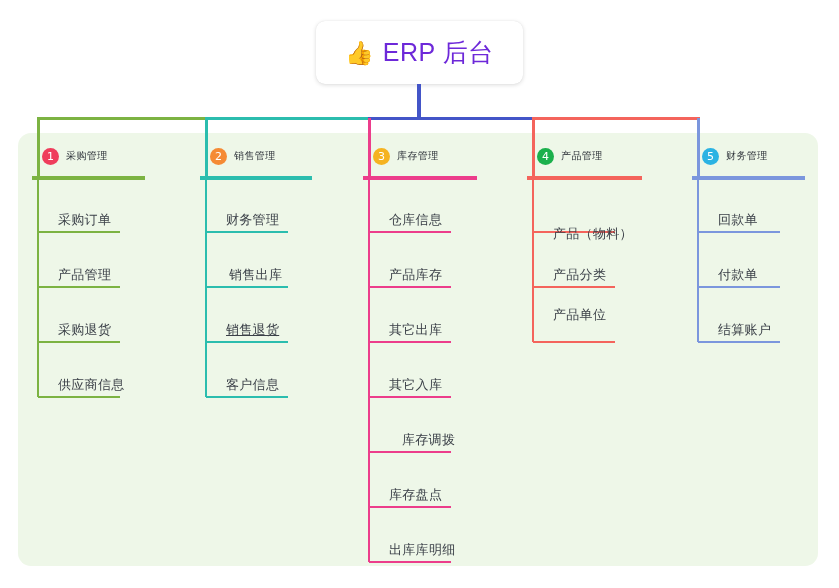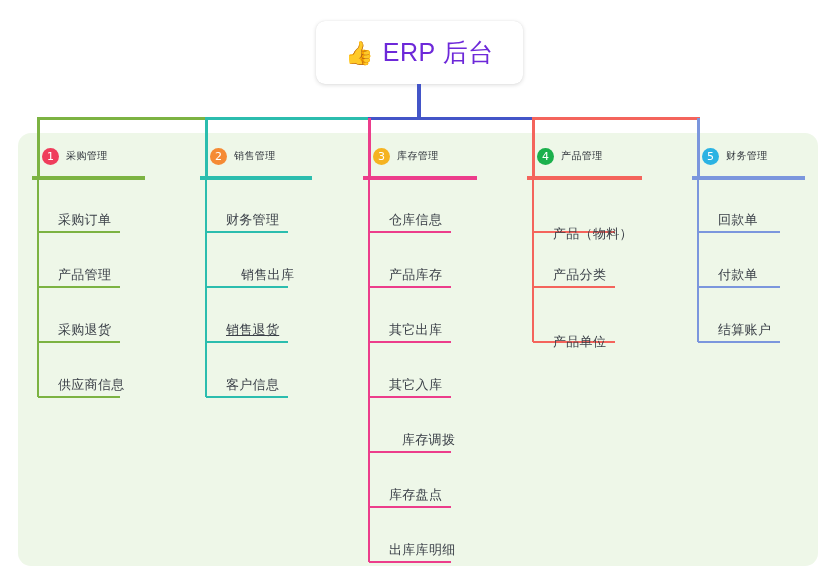--- a/index.html
+++ b/index.html
@@ -170,21 +170,21 @@
     <div class="leaf" style="left: 58px; top: 266px;">产品管理</div>
     <div class="leaf" style="left: 58px; top: 321px;">采购退货</div>
     <div class="leaf" style="left: 58px; top: 376px;">供应商信息</div>
     <div class="column" style="left: 192px;">
       <div class="col-head">
         <span class="badge" style="background: rgb(245, 138, 52);">2</span>
         <span class="col-title">销售管理</span>
       </div>
     </div>
     <div class="leaf" style="left: 226px; top: 211px;">财务管理</div>
-    <div class="leaf" style="left: 241px; top: 266px;">销售出库</div>
+    <div class="leaf" style="left: 229px; top: 266px;">销售出库</div>
     <div class="leaf" style="left: 226px; top: 321px; text-decoration: underline;">销售退货</div>
     <div class="leaf" style="left: 226px; top: 376px;">客户信息</div>
     <div class="column" style="left: 355px;">
       <div class="col-head">
         <span class="badge" style="background: rgb(245, 179, 33);">3</span>
         <span class="col-title">库存管理</span>
       </div>
     </div>
     <div class="leaf" style="left: 389px; top: 211px;">仓库信息</div>
     <div class="leaf" style="left: 389px; top: 266px;">产品库存</div>
@@ -194,21 +194,21 @@
     <div class="leaf" style="left: 389px; top: 486px;">库存盘点</div>
     <div class="leaf" style="left: 389px; top: 541px;">出库库明细</div>
     <div class="column" style="left: 519px;">
       <div class="col-head">
         <span class="badge" style="background: rgb(27, 176, 76);">4</span>
         <span class="col-title">产品管理</span>
       </div>
     </div>
     <div class="leaf" style="left: 553px; top: 199px; margin-top: 26px;">产品（物料）</div>
     <div class="leaf" style="left: 553px; top: 266px;">产品分类</div>
-    <div class="leaf" style="left: 553px; top: 333px; text-align: center;">产品单位</div>
+    <div class="leaf" style="left: 553px; top: 306px; text-align: center;">产品单位</div>
     <div class="column" style="left: 684px;">
       <div class="col-head">
         <span class="badge" style="background: rgb(43, 179, 227);">5</span>
         <span class="col-title">财务管理</span>
       </div>
     </div>
     <div class="leaf" style="left: 718px; top: 211px;">回款单</div>
     <div class="leaf" style="left: 718px; top: 266px;">付款单</div>
     <div class="leaf" style="left: 718px; top: 321px;">结算账户</div>
   </div>

